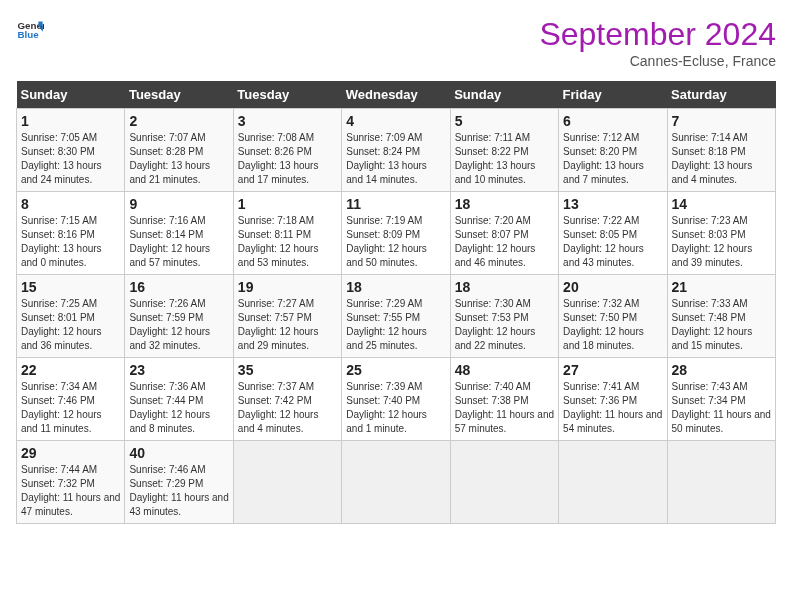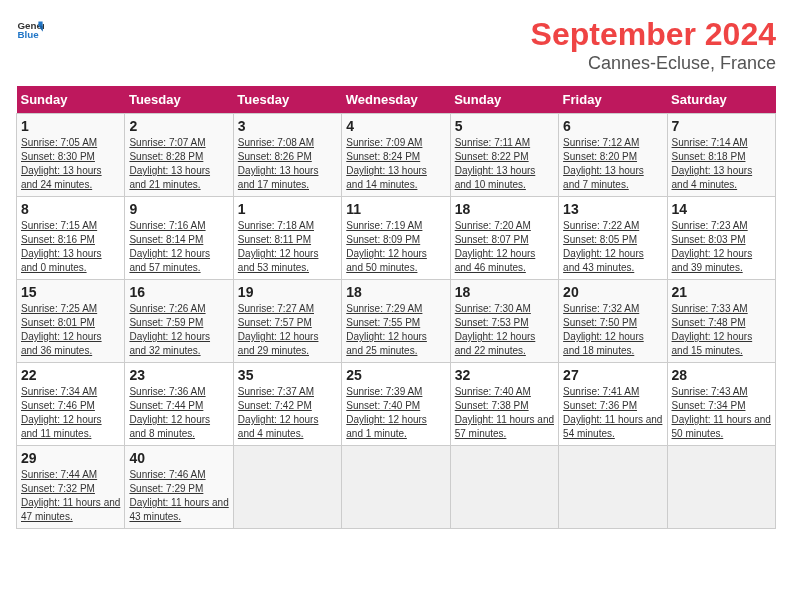--- a/index.html
+++ b/index.html
@@ -21,34 +21,34 @@
       align-items: center;
       gap: 4px;
     }
     .logo-icon {
       width: 28px;
       height: 28px;
     }
     .title-block { text-align: right; }
     .month-title {
       font-size: 32px;
-      font-weight: bold;
-      color: #ef4444;
+      font-weight: normal;
+      color: #a21caf;
     }
     .subtitle {
-      font-size: 18px;
+      font-size: 14px;
       color: #555;
     }
     table {
       width: 100%;
       border-collapse: collapse;
       font-size: 11px;
     }
     thead th {
-      background: #be185d;
+      background: #404040;
       color: #fff;
       padding: 6px 4px;
       text-align: left;
       font-size: 13px;
       font-weight: bold;
     }
     tbody td {
       vertical-align: top;
       padding: 4px;
       border: 1px solid #ccc;
@@ -61,21 +61,20 @@
       font-size: 14px;
       font-weight: bold;
       color: #222;
       display: block;
       margin-bottom: 2px;
     }
     .day-detail {
       font-size: 10px;
       color: #333;
       line-height: 1.4;
-      text-decoration: underline;
     }
     .empty-cell { background: #f0f0f0 !important; }
   </style>
 </head>
 <body>
 
 <div class="header">
   <div class="logo">
     <svg class="logo-icon" viewBox="0 0 40 40" xmlns="http://www.w3.org/2000/svg">
       <text x="2" y="18" font-size="14" font-weight="bold" fill="#333" font-family="Arial">General</text>
@@ -204,21 +203,21 @@
         </td>
         <td>
           <span class="day-num">35</span>
         <div class="day-detail">Sunrise: 7:37 AM<br>Sunset: 7:42 PM<br>Daylight: 12 hours and 4 minutes.</div>
         </td>
         <td>
           <span class="day-num">25</span>
         <div class="day-detail">Sunrise: 7:39 AM<br>Sunset: 7:40 PM<br>Daylight: 12 hours and 1 minute.</div>
         </td>
         <td>
-          <span class="day-num">32</span>
+          <span class="day-num">48</span>
         <div class="day-detail">Sunrise: 7:40 AM<br>Sunset: 7:38 PM<br>Daylight: 11 hours and 57 minutes.</div>
         </td>
         <td>
           <span class="day-num">27</span>
         <div class="day-detail">Sunrise: 7:41 AM<br>Sunset: 7:36 PM<br>Daylight: 11 hours and 54 minutes.</div>
         </td>
         <td>
           <span class="day-num">28</span>
         <div class="day-detail">Sunrise: 7:43 AM<br>Sunset: 7:34 PM<br>Daylight: 11 hours and 50 minutes.</div>
         </td>

